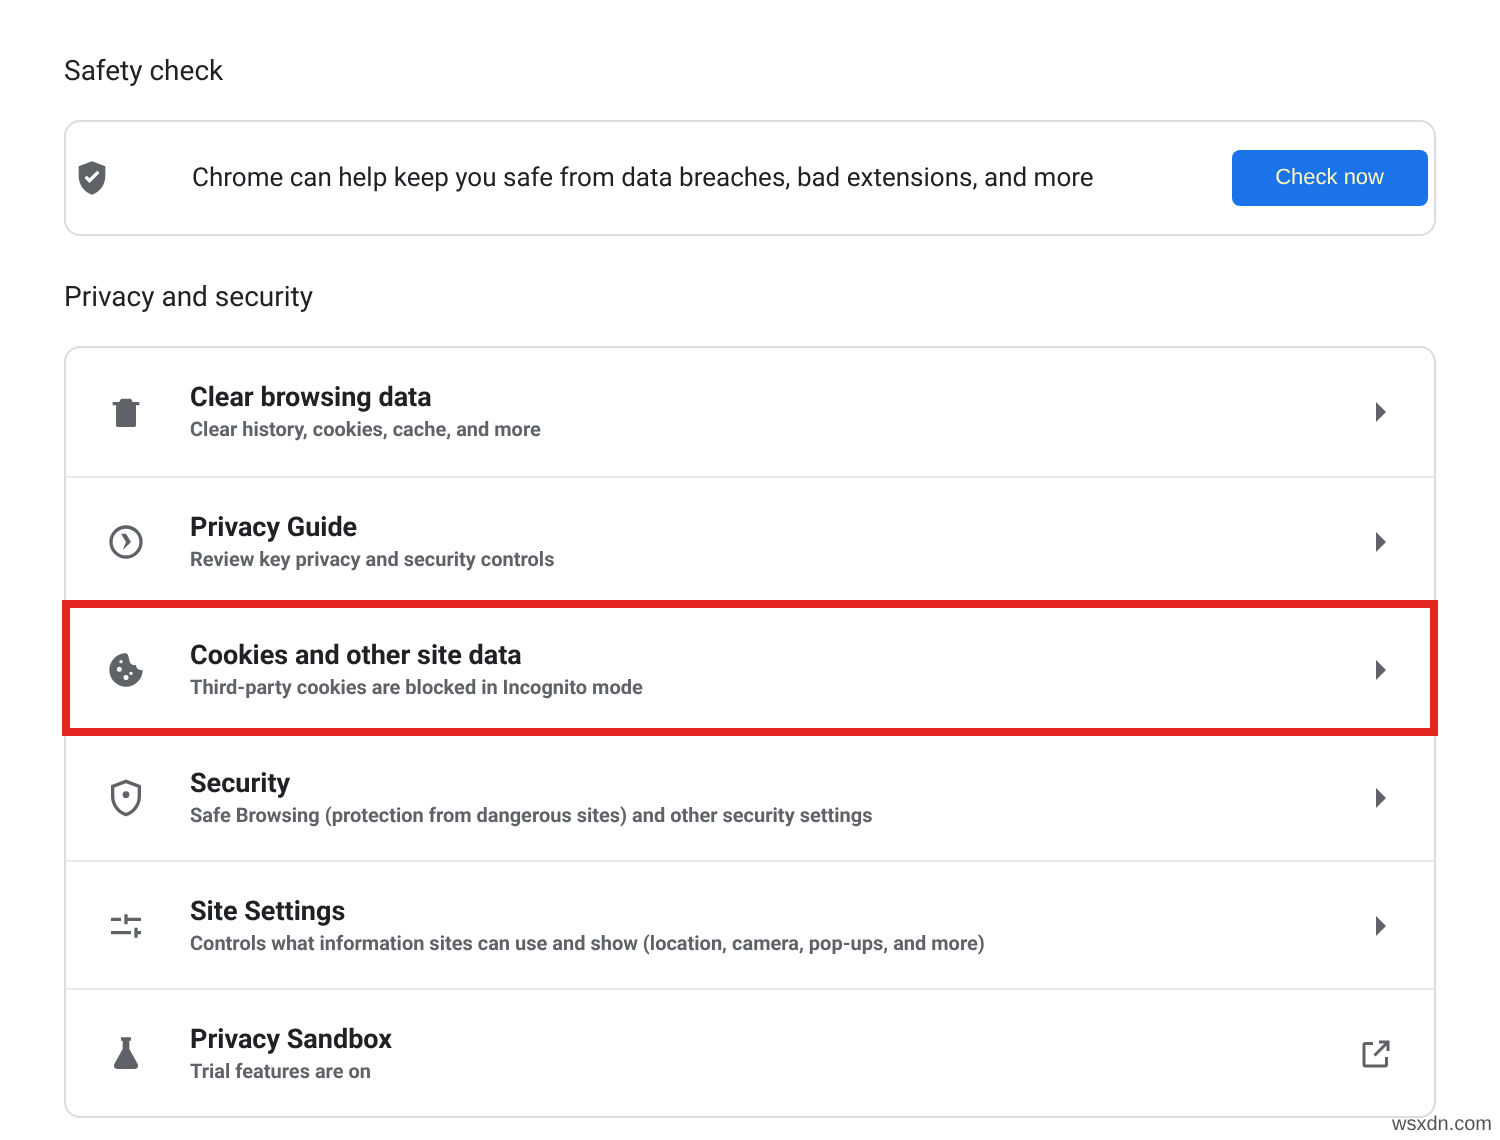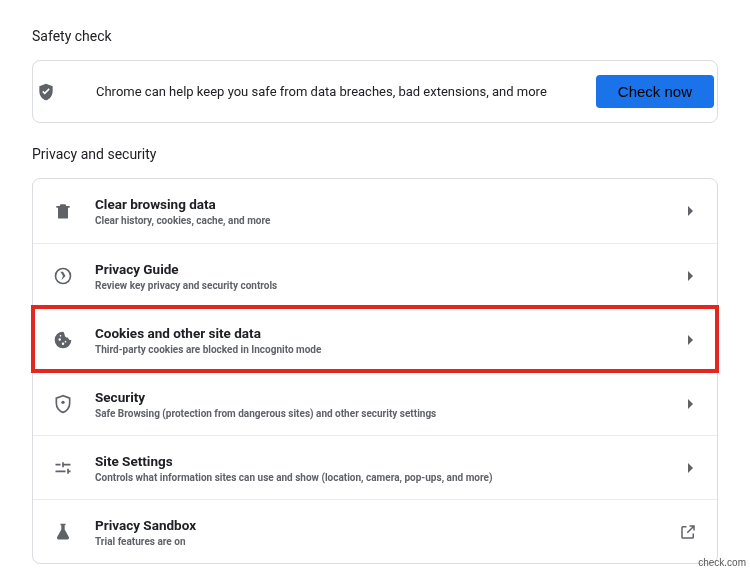--- a/index.html
+++ b/index.html
@@ -33,24 +33,24 @@
     padding: 14px 3px;
     gap: 18px;
   }
   .safety-text {
     flex: 1;
     font-size: 13px;
     color: #202124;
   }
   .check-btn {
     background: #1a73e8;
-    color: #000000;
+    color: #fef9c3;
     border: none;
     border-radius: 4px;
-    font-size: 15px;
+    font-size: 11px;
     font-weight: 500;
     padding: 8px 22px;
     cursor: pointer;
     margin-left: 20px;
   }
   .row {
     display: flex;
     align-items: center;
     padding: 12px 20px;
     border-top: 1px solid #e8eaed;
@@ -206,13 +206,13 @@
       <span class="row-external">
         <svg viewBox="0 0 24 24">
             <path d="M14 4h6v6M20 4l-9 9M19 14v5a1 1 0 0 1-1 1H5a1 1 0 0 1-1-1V6a1 1 0 0 1 1-1h5"></path>
           </svg>
       </span>
     </div>
 
   </div>
 </div>
 
-<div class="corner">check.com</div>
+<div class="corner">wsxdn.com</div>
 
 </body></html>

